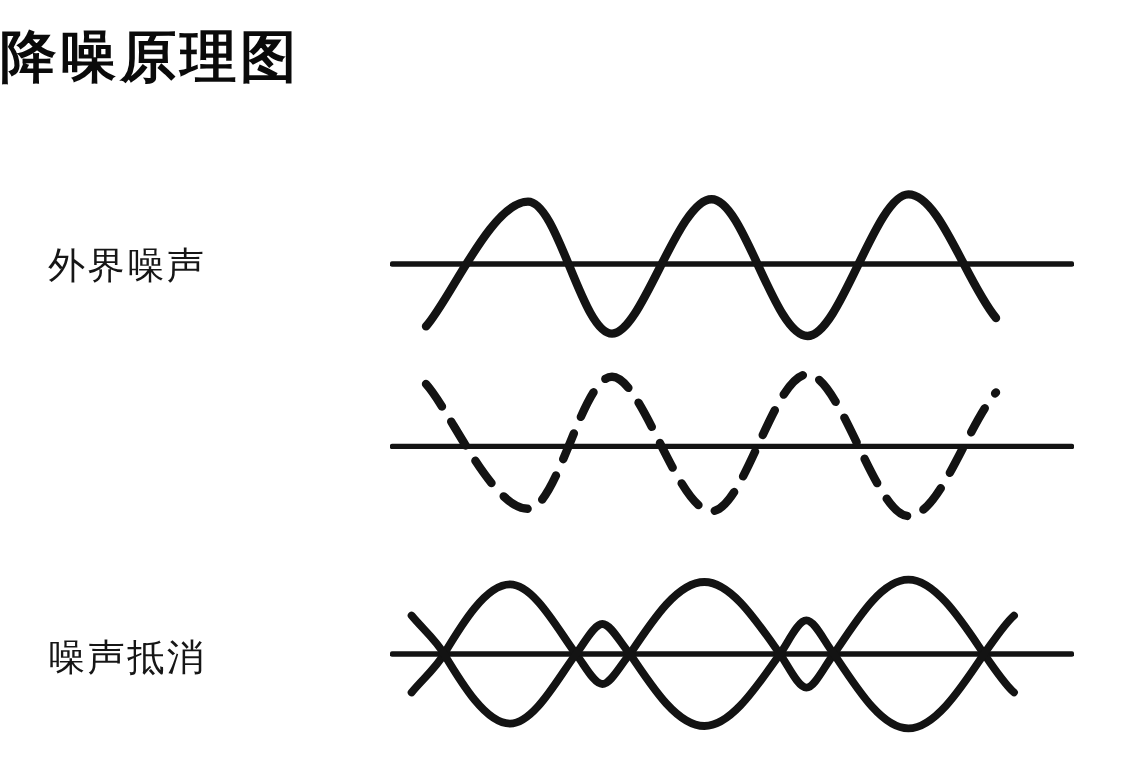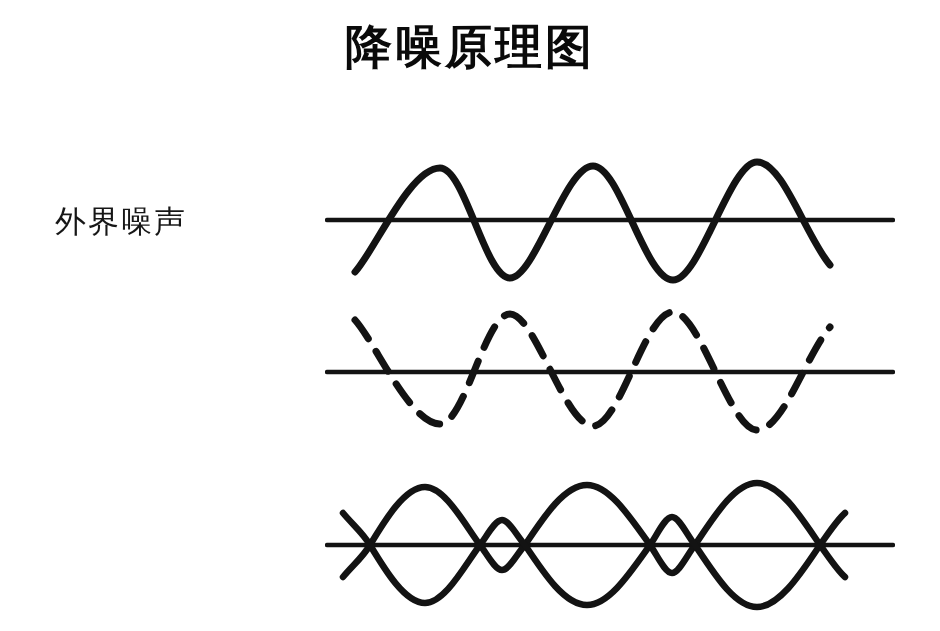--- a/index.html
+++ b/index.html
@@ -14,29 +14,28 @@
     background: #ffffff;
     overflow: hidden;
     font-family: "Liberation Sans", "DejaVu Sans", sans-serif;
     color: #131313;
   }
   .title {
     position: absolute;
     top: 16px;
     left: 0;
     width: 100%;
-    text-align: center;
     font-size: 47px;
     font-weight: 900;
     letter-spacing: 3px;
     color: #0a0a0a;
   }
   .row-label {
     position: absolute;
-    left: 55px;
+    left: 40px;
     width: 250px;
     font-size: 31px;
     font-weight: 400;
     letter-spacing: 2px;
     color: #161616;
   }
   .label-1 { top: 201px; }
   .label-2 { top: 353px; }
   .label-3 { top: 527px; }
   .wave-box {
@@ -95,20 +94,21 @@
       <path class="wave dashed" d="M 30 28
            C 50 50, 85 132, 115 132
            C 140 132, 160 22, 185 22
            C 210 22, 240 134, 268 134
            C 295 134, 320 20, 348 20
            C 375 20, 405 138, 432 138
            C 458 138, 480 65, 505 35"></path>
     </svg>
   </div>
 
+  <div class="row-label label-3">噪声抵消</div>
   <div class="wave-box wave-3">
     <svg width="570" height="160" viewBox="0 0 570 160">
       <line class="axis" x1="2" y1="80" x2="568" y2="80"></line>
       <path class="wave thin" d="M 18 112
            C 28 100, 38 92, 45 80
            C 60 55, 80 22, 100 22
            C 120 22, 140 60, 155 80
            C 162 89, 170 105, 177 105
            C 184 105, 192 89, 200 80
            C 220 50, 240 20, 262 20

